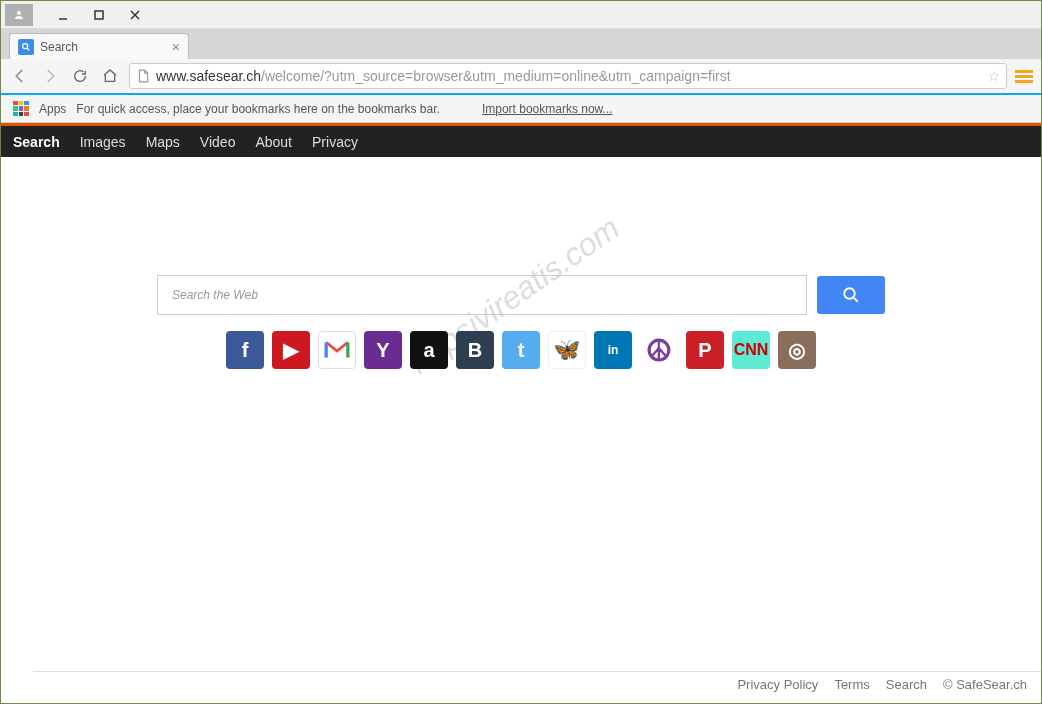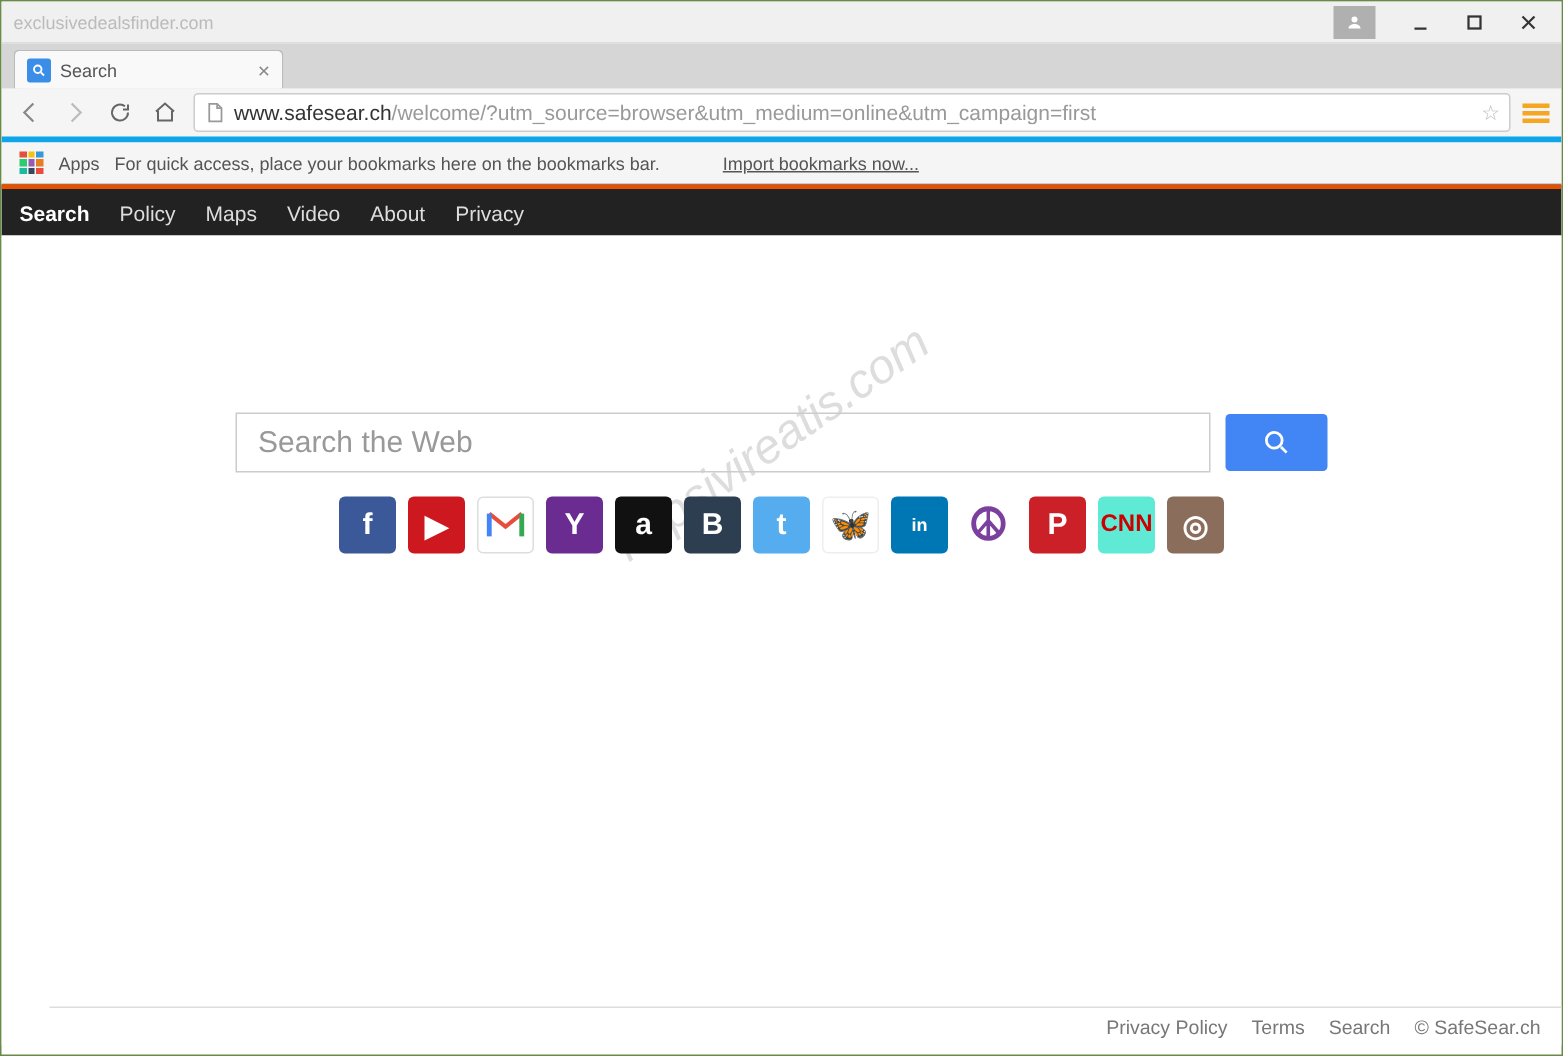--- a/index.html
+++ b/index.html
@@ -13,21 +13,21 @@
 .win-btn { width: 36px; height: 22px; display: flex; align-items: center; justify-content: center; cursor: default; }
 .win-btn svg { width: 12px; height: 12px; }
 
 
 .tabbar { height: 30px; background: #d6d6d6; display: flex; align-items: flex-end; padding-left: 8px; position: relative; }
 .tab { height: 26px; background: #f9f9f9; border: 1px solid #bbb; border-bottom: none; border-radius: 4px 4px 0 0; display: flex; align-items: center; padding: 0 8px; gap: 6px; min-width: 180px; font-size: 12px; color: #555; }
 .tab-icon { width: 16px; height: 16px; background: #3b8ee8; border-radius: 2px; display: flex; align-items: center; justify-content: center; }
 .tab-close { margin-left: auto; color: #888; font-size: 14px; cursor: default; }
 
 
-.addressbar { height: 36px; background: #f5f5f5; border-bottom: 4px solid #0ea5e9; display: flex; align-items: center; padding: 0 8px; gap: 8px; }
+.addressbar { height: 36px; background: #f5f5f5; border-bottom: 2px solid #0ea5e9; display: flex; align-items: center; padding: 0 8px; gap: 8px; }
 .nav-btn { width: 22px; height: 22px; display: flex; align-items: center; justify-content: center; color: #777; cursor: default; }
 .url-field { flex: 1; height: 26px; background: #fff; border: 1px solid #ccc; border-radius: 3px; display: flex; align-items: center; padding: 0 6px; font-size: 14px; }
 .url-field .page-icon { width: 14px; height: 14px; margin-right: 6px; }
 .url-text { flex: 1; white-space: nowrap; overflow: hidden; }
 .url-domain { color: #333; }
 .url-path { color: #999; }
 .star-icon { color: #bbb; margin-left: 6px; }
 .menu-icon { width: 18px; display: flex; flex-direction: column; gap: 2px; }
 .menu-icon span { height: 3px; background: #f5a623; }
 
@@ -41,40 +41,39 @@
 
 
 .nav-tabs { height: 34px; background: #222; display: flex; align-items: center; padding: 0 12px; gap: 20px; font-size: 14px; border-top: 3px solid #e65100; position: relative; }
 .nav-tabs::before { content:''; position:absolute; top:-3px; left:0; width:62px; height:3px; background:#e65100; }
 .nav-tab { color: #ddd; cursor: pointer; }
 .nav-tab.active { color: #fff; font-weight: bold; }
 
 
 .content { position: relative; height: 540px; background: #fff; }
 .search-row { position: absolute; top: 118px; left: 50%; transform: translateX(-50%); display: flex; gap: 10px; align-items: center; }
-.search-box { width: 650px; height: 40px; border: 1px solid #ccc; padding: 0 14px; font-size: 20px; color: #999; display:flex; align-items:center; }
+.search-box { width: 650px; height: 40px; border: 1px solid #ccc; padding: 0 14px; font-size: 12px; color: #999; font-style: italic; display:flex; align-items:center; }
 .search-btn { width: 68px; height: 38px; background: #4285f4; border-radius: 3px; display: flex; align-items: center; justify-content: center; cursor: pointer; }
 .search-btn svg { width: 18px; height: 18px; fill: #fff; }
 
 .icon-row { position: absolute; top: 174px; left: 50%; transform: translateX(-50%); display: flex; gap: 8px; }
 .site-icon { width: 38px; height: 38px; border-radius: 4px; display: flex; align-items: center; justify-content: center; font-weight: bold; color: #fff; font-size: 20px; cursor: pointer; }
 .fb{background:#3b5998}.yt{background:#cc181e}.gm{background:#fff;border:1px solid #ddd}.yh{background:#6b2c91}.am{background:#111}.vk{background:#2c3e50}.tw{background:#55acee}.bf{background:#fff;border:1px solid #eee}.li{background:#0077b5}.pc{background:#fff}.pn{background:#cb2027}.cn{background:#5eead4;color:#cc0000;font-size:16px}.ig{background:#8a6d5b}
 
 
 .watermark { position: absolute; top: 120px; left: 390px; font-size: 32px; color: #ddd; transform: rotate(-35deg); pointer-events: none; font-style: italic; }
 
 
 .footer { position: absolute; bottom: 0; left: 0; right: 0; height: 26px; border-top: 1px solid #ddd; display: flex; align-items: center; justify-content: flex-end; padding: 0 14px; gap: 16px; font-size: 13px; color: #777; background:#fff;margin-left:32px; }
 .footer a { color: #777; text-decoration: none; cursor: pointer; }
 </style>
 </head>
 <body>
 
 <div class="titlebar">
-  <span class="titlebar-text">exclusivedealsfinder.com</span>
   <div class="user-icon">
       <svg viewBox="0 0 24 24" width="12" height="12" fill="#fff">
         <circle cx="12" cy="8" r="4"></circle>
         <path d="M4 20c0-4 4-6 8-6s8 2 8 6"></path>
       </svg>
     </div>
   <div class="win-controls">
     <div class="win-btn">
         <svg viewBox="0 0 12 12">
           <line x1="2" y1="10" x2="10" y2="10" stroke="#333" stroke-width="1.5"></line>
@@ -157,21 +156,21 @@
       <span></span>
       <span></span>
     </div>
   <span>Apps</span>
   <span>For quick access, place your bookmarks here on the bookmarks bar.</span>
   <span class="import-link">Import bookmarks now...</span>
 </div>
 
 <div class="nav-tabs" id="nav-tabs">
     <span class="nav-tab active">Search</span>
-    <span class="nav-tab">Policy</span>
+    <span class="nav-tab">Images</span>
     <span class="nav-tab">Maps</span>
     <span class="nav-tab">Video</span>
     <span class="nav-tab">About</span>
     <span class="nav-tab">Privacy</span>
   </div>
 
 <div class="content">
   <div class="watermark">httpsivireatis.com</div>
   <div class="search-row">
     <div class="search-box">Search the Web</div>

